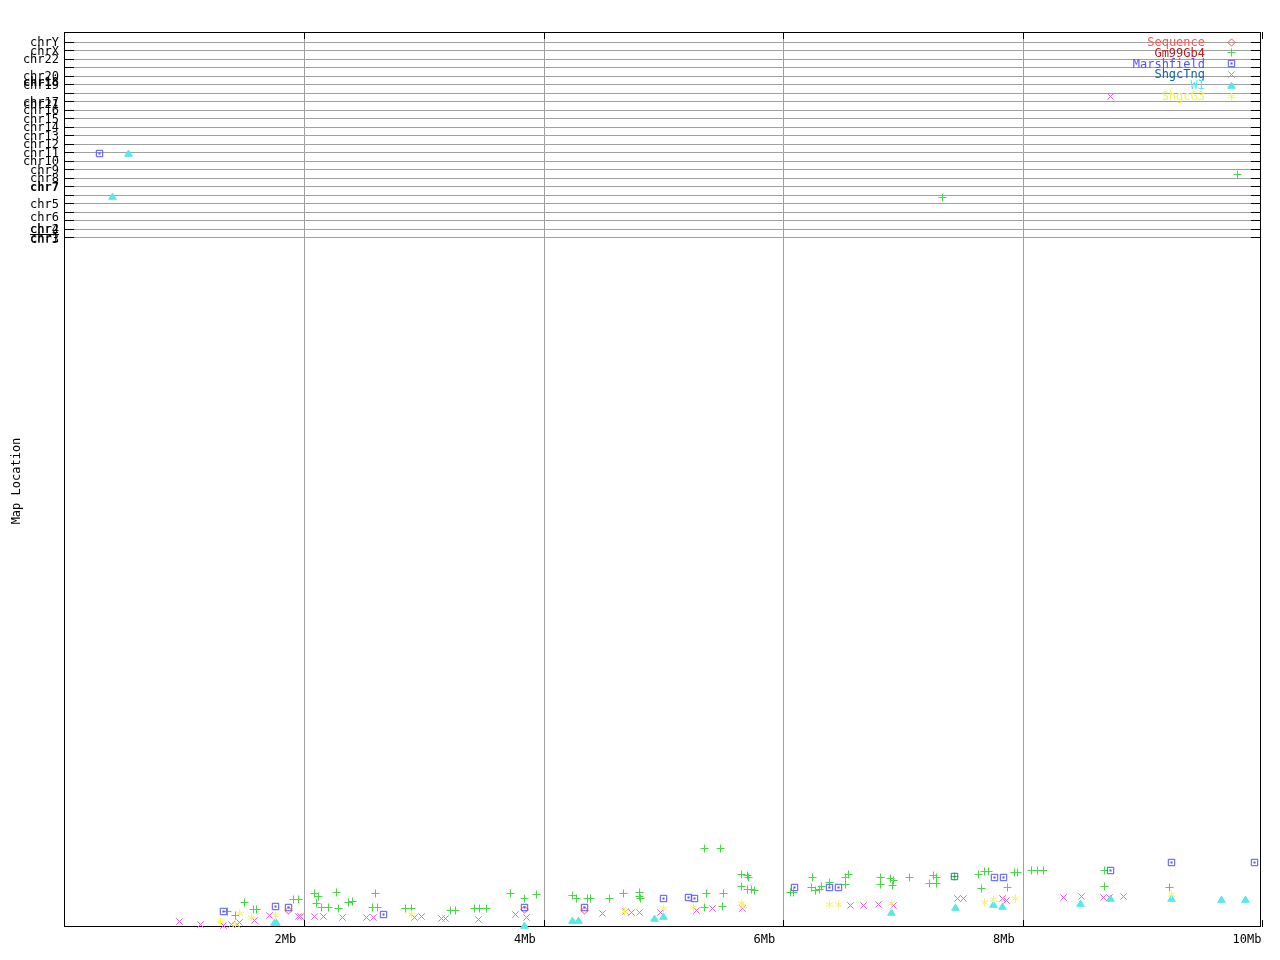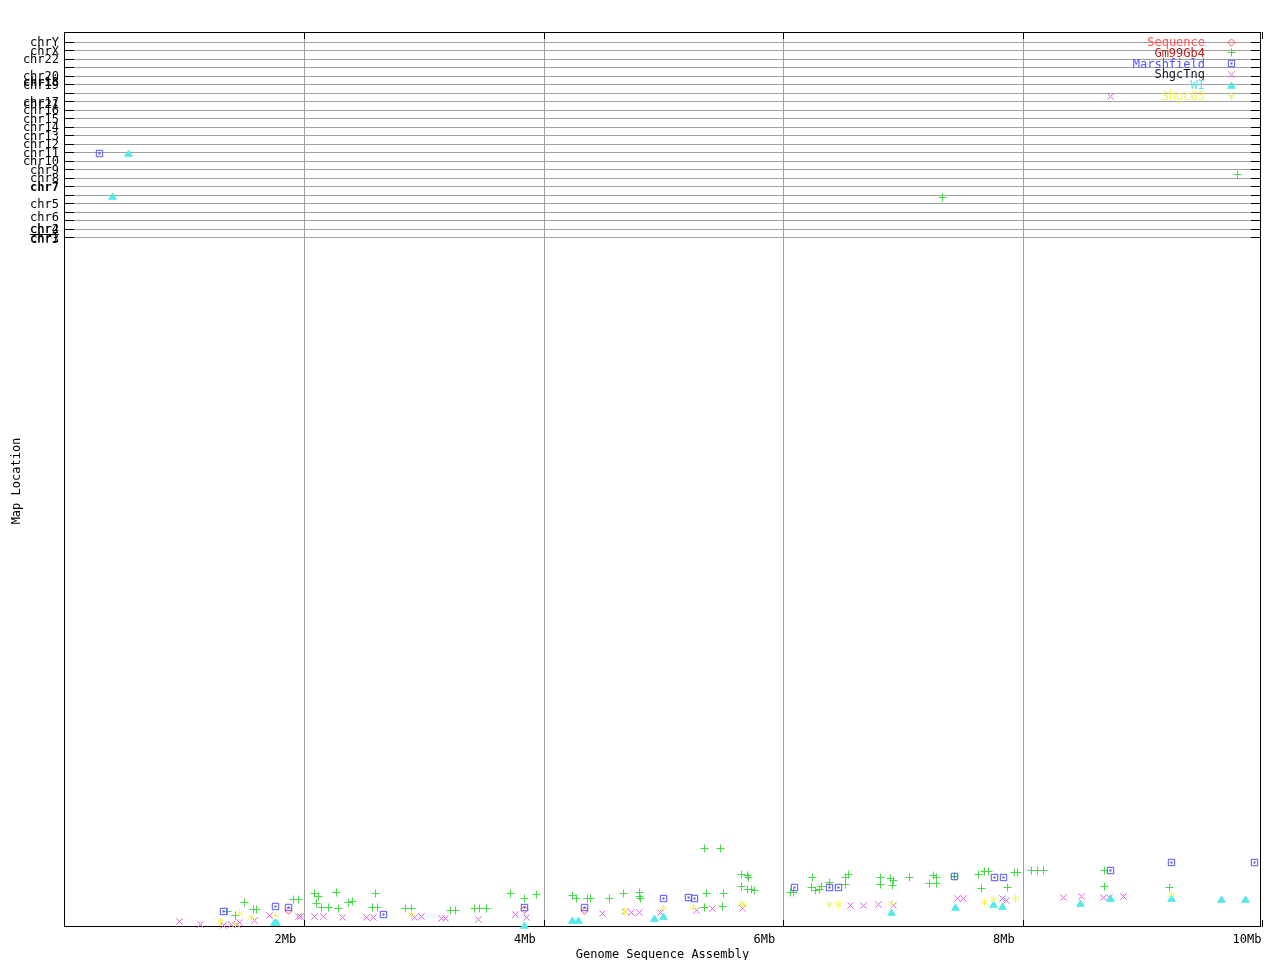--- a/index.html
+++ b/index.html
@@ -20,21 +20,20 @@
   .ylab{width:45px;text-align:right;line-height:10px;}
   .xlab{width:60px;text-align:left;line-height:14px;}
   .legend-label{width:130px;text-align:right;line-height:11px;}
   svg.pt{position:absolute;overflow:visible;}
 </style>
 </head>
 <body>
 
 <div id="canvas">
   <div class="abs" id="y-axis-title">Map Location</div>
-  <div class="abs" id="x-axis-title">Genome Sequence Assembly</div>
   <div class="abs plot-border"></div>
   <div id="grid-layer">
       <div class="abs rowline" style="left: 64px; top: 41.5px; width: 1197px;"></div>
       <div class="abs tick" style="left: 64px; top: 41.5px; width: 10px; height: 1px;"></div>
       <div class="abs tick" style="left: 1251px; top: 41.5px; width: 10px; height: 1px;"></div>
       <div class="abs rowline" style="left: 64px; top: 50.02px; width: 1197px;"></div>
       <div class="abs tick" style="left: 64px; top: 50.02px; width: 10px; height: 1px;"></div>
       <div class="abs tick" style="left: 1251px; top: 50.02px; width: 10px; height: 1px;"></div>
       <div class="abs rowline" style="left: 64px; top: 58.54px; width: 1197px;"></div>
       <div class="abs tick" style="left: 64px; top: 58.54px; width: 10px; height: 1px;"></div>
@@ -746,21 +745,21 @@
       </svg>
       <div class="abs legend-label" style="left: 1075px; top: 48px; color: #b91c1c;">Gm99Gb4</div>
       <svg class="pt" width="9" height="9" viewBox="-4.5 -4.5 9 9" style="left: 1226.5px; top: 48.3px;">
         <path d="M0 -4 L0 4 M-4 0 L4 0" stroke="#45d945" fill="none" stroke-width="1"></path>
       </svg>
       <div class="abs legend-label" style="left: 1075px; top: 58.6px; color: rgb(82, 82, 255);">Marshfield</div>
       <svg class="pt" width="9" height="9" viewBox="-4.5 -4.5 9 9" style="left: 1226.5px; top: 59.1px;">
         <path d="M-3.2 -3.2 H3.2 V3.2 H-3.2 Z" stroke="#5252ff" fill="none" stroke-width="1"></path>
         <rect x="-1" y="-1" width="2" height="2" fill="#5252ff"></rect>
       </svg>
-      <div class="abs legend-label" style="left: 1075px; top: 69.4px; color: #0f172a;">ShgcTng</div>
+      <div class="abs legend-label" style="left: 1075px; top: 69.4px; color: #0369a1;">ShgcTng</div>
       <svg class="pt" width="9" height="9" viewBox="-4.5 -4.5 9 9" style="left: 1226.5px; top: 69.9px;">
         <path d="M-3.2 -3.2 L3.2 3.2 M-3.2 3.2 L3.2 -3.2" stroke="#ee5fee" fill="none" stroke-width="1"></path>
       </svg>
       <div class="abs legend-label" style="left: 1075px; top: 80.2px; color: rgb(85, 233, 233);">WI</div>
       <svg class="pt" width="9" height="9" viewBox="-4.5 -4.5 9 9" style="left: 1226.5px; top: 80.7px;">
         <path d="M0 -3.4 L3.8 2.8 L-3.8 2.8 Z" stroke="#55e9e9" fill="#55e9e9" stroke-width="1"></path>
       </svg>
       <div class="abs legend-label" style="left: 1075px; top: 91px; color: rgb(245, 245, 79);">ShgcG3</div>
       <svg class="pt" width="9" height="9" viewBox="-4.5 -4.5 9 9" style="left: 1226.5px; top: 91.5px;">
         <path d="M0 -4 L0 4 M-3.4 -1.9 L3.4 1.9 M-3.4 1.9 L3.4 -1.9" stroke="#f5f54f" fill="none" stroke-width="1"></path>

